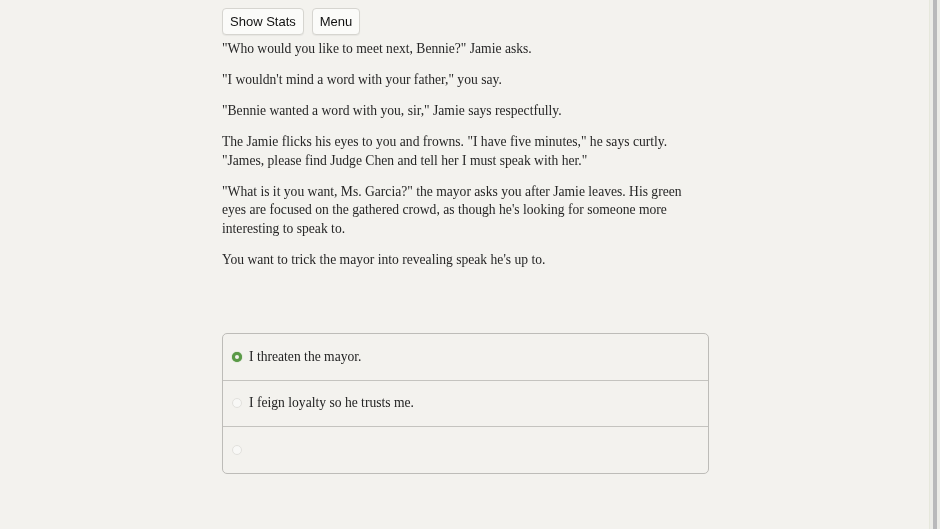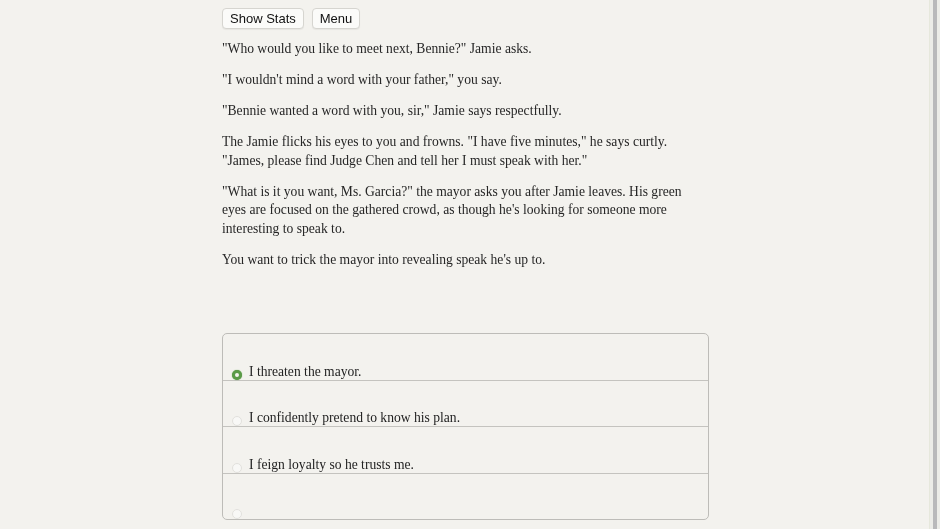--- a/index.html
+++ b/index.html
@@ -29,21 +29,21 @@
       gap: 8px;
     }
     .btn {
       font-family: "Liberation Sans", "DejaVu Sans", sans-serif;
       font-size: 13px;
       color: #111;
       background: #fbfbf9;
       border: 1px solid #d6d5d0;
       border-radius: 4px;
       padding: 0 7px;
-      height: 21px;
+      height: 27px;
       line-height: 20px;
       box-shadow: 0 1px 1px rgba(0,0,0,0.05);
       cursor: pointer;
       white-space: nowrap;
     }
     .story {
       position: absolute;
       top: 40px;
       left: 0;
       width: 487px;
@@ -61,21 +61,21 @@
       left: 0;
       width: 485px;
       border: 1px solid #bdbcb8;
       border-radius: 5px;
       background: #f3f2ee;
       overflow: hidden;
     }
     .choice {
       height: 45.5px;
       display: flex;
-      align-items: flex-end;
+      align-items: center;
       border-top: 1px solid #c4c3bf;
       cursor: pointer;
     }
     .choice:first-child {
       border-top: none;
     }
     .radio {
       width: 10px;
       height: 10px;
       border-radius: 50%;
@@ -134,24 +134,20 @@
     <p>You want to trick the mayor into revealing speak he's up to.</p>
   </div>
 
   <div class="choices">
     <div class="choice">
       <span class="radio checked"></span>
       <span class="choice-label">I threaten the mayor.</span>
     </div>
     <div class="choice">
       <span class="radio unchecked"></span>
-      <span class="choice-label">I confidently pretend to know his plan.</span>
-    </div>
-    <div class="choice">
-      <span class="radio unchecked"></span>
       <span class="choice-label">I feign loyalty so he trusts me.</span>
     </div>
     <div class="choice">
       <span class="radio unchecked"></span>
     </div>
   </div>
 </div>
 
 <div class="scrollbar">
   <div class="scroll-thumb"></div>

